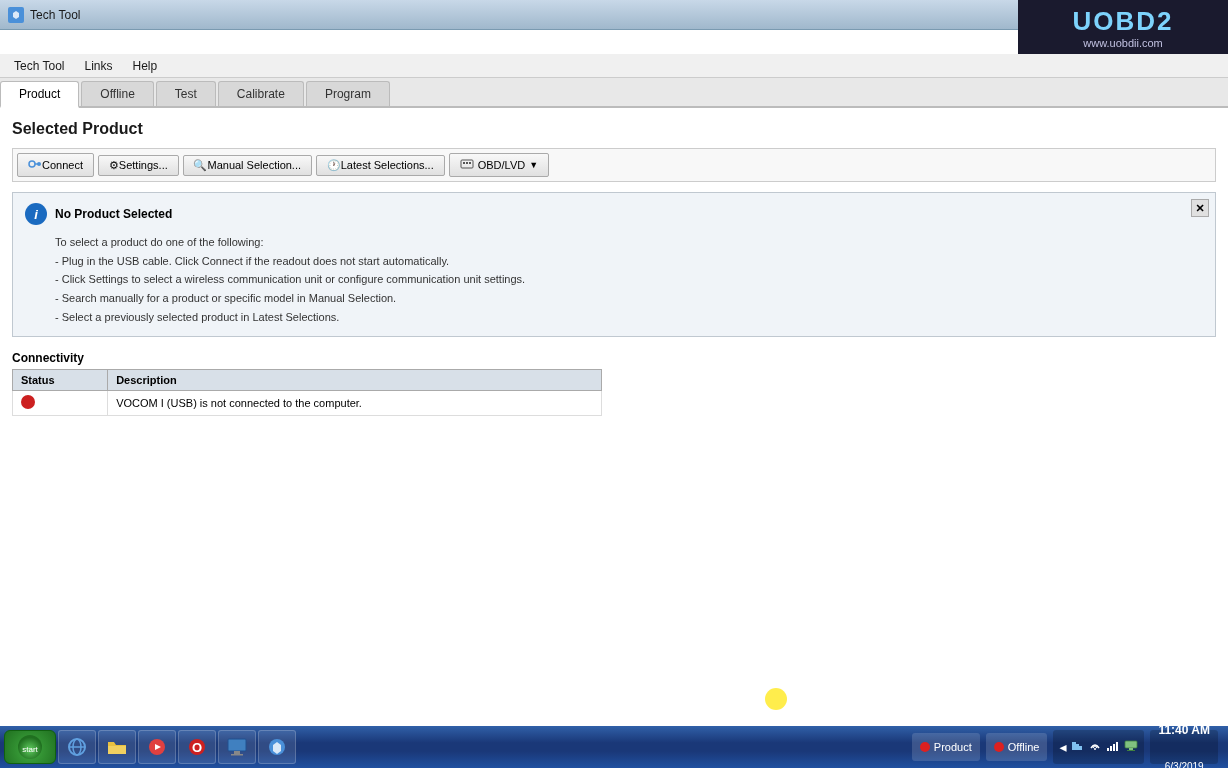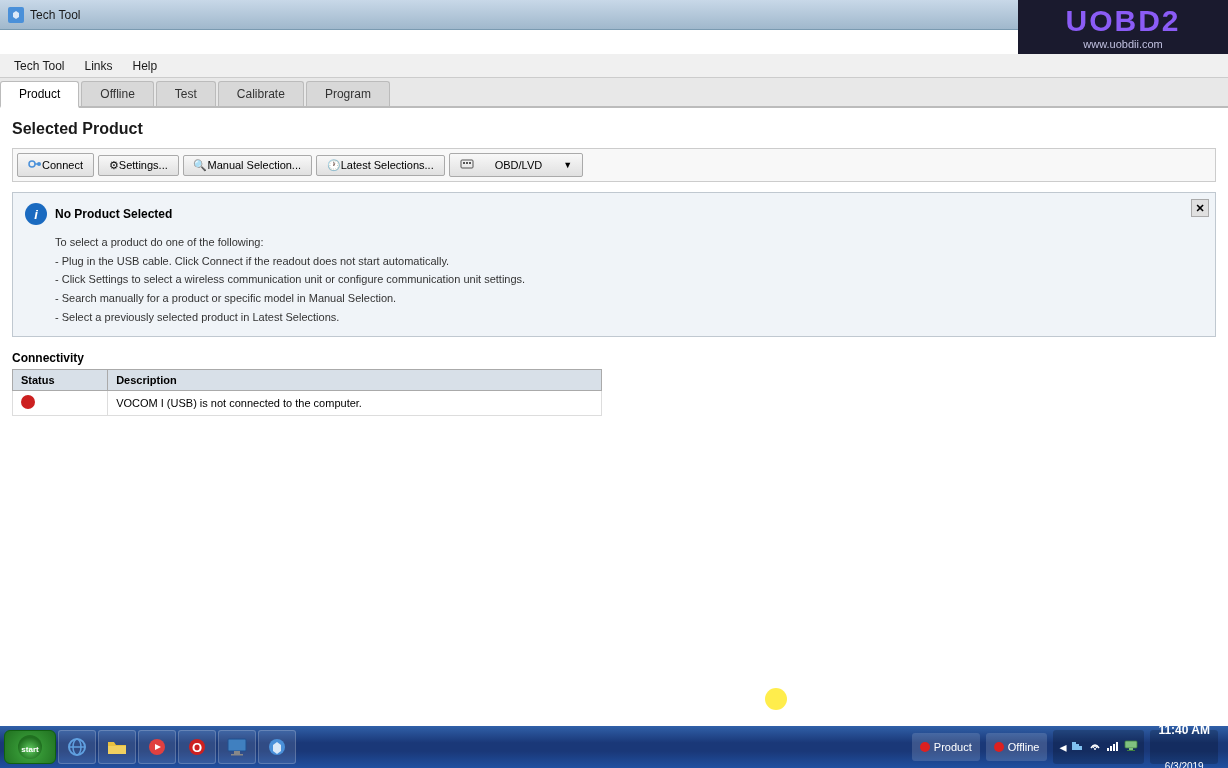--- a/index.html
+++ b/index.html
@@ -87,21 +87,21 @@
       right: 0;
       width: 210px;
       height: 54px;
       background: #1a1a2e;
       display: flex;
       flex-direction: column;
       align-items: center;
       justify-content: center;
       color: white;
     }
-    #logo-main { font-size: 30px; font-weight: bold; color: #8b5cf6; letter-spacing: 2px; }
+    #logo-main { font-size: 26px; font-weight: bold; color: #7dd3fc; letter-spacing: 2px; }
     #logo-sub { font-size: 11px; color: #c0c0e0; }
 
     
     #content {
       background: #fff;
       padding: 12px;
       flex: 1;
     }
 
     #selected-product-title {
@@ -128,21 +128,21 @@
       border: 1px solid #aaa;
       background: linear-gradient(to bottom, #f8f8f8, #e0e0e0);
       cursor: pointer;
       font-size: 11px;
       border-radius: 2px;
     }
 
     .dropdown-btn {
       display: flex;
       align-items: center;
-      gap: 21px;
+      gap: 4px;
       padding: 3px 10px;
       border: 1px solid #aaa;
       background: linear-gradient(to bottom, #f8f8f8, #e0e0e0);
       cursor: pointer;
       font-size: 11px;
       border-radius: 2px;
     }
 
     
     #info-box {
@@ -225,21 +225,21 @@
       align-items: center;
       padding: 0 4px;
       gap: 2px;
     }
     #start-btn {
       width: 52px; height: 34px;
       border-radius: 6px;
       background: radial-gradient(circle at 50% 60%, #40aa40, #207020);
       border: 1px solid #106010;
       display: flex; align-items: center; justify-content: center;
-      color: white; font-size: 11px; font-weight: bold;
+      color: white; font-size: 11px; font-weight: normal;
       cursor: pointer;
       flex-shrink: 0;
     }
     .taskbar-icon {
       width: 38px; height: 34px;
       background: rgba(255,255,255,0.1);
       border: 1px solid rgba(255,255,255,0.2);
       border-radius: 3px;
       display: flex; align-items: center; justify-content: center;
       cursor: pointer;

